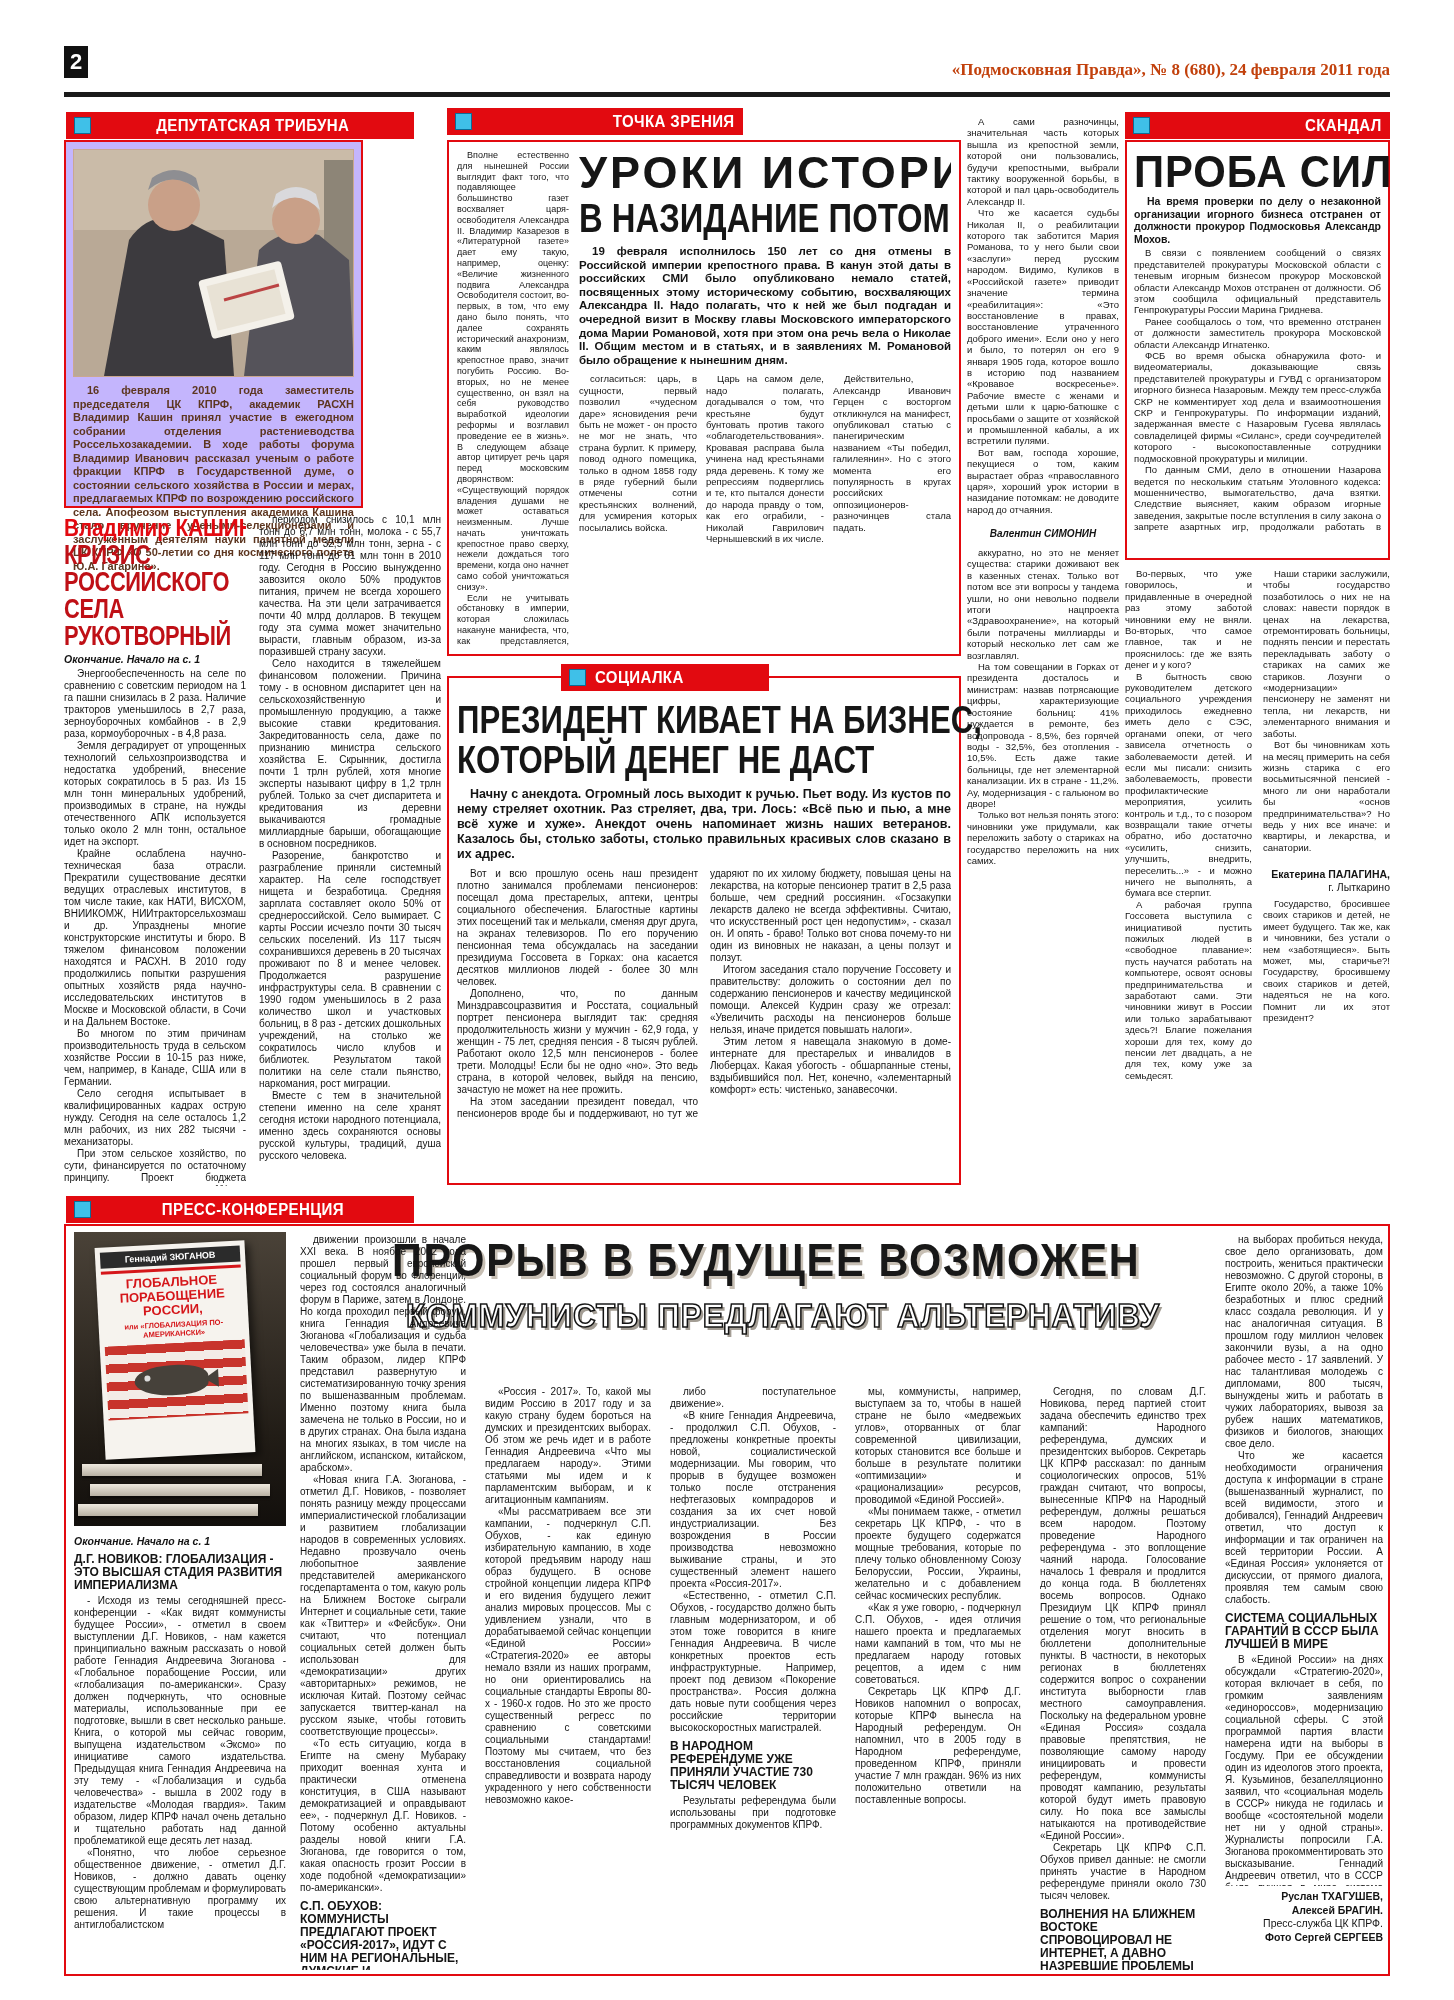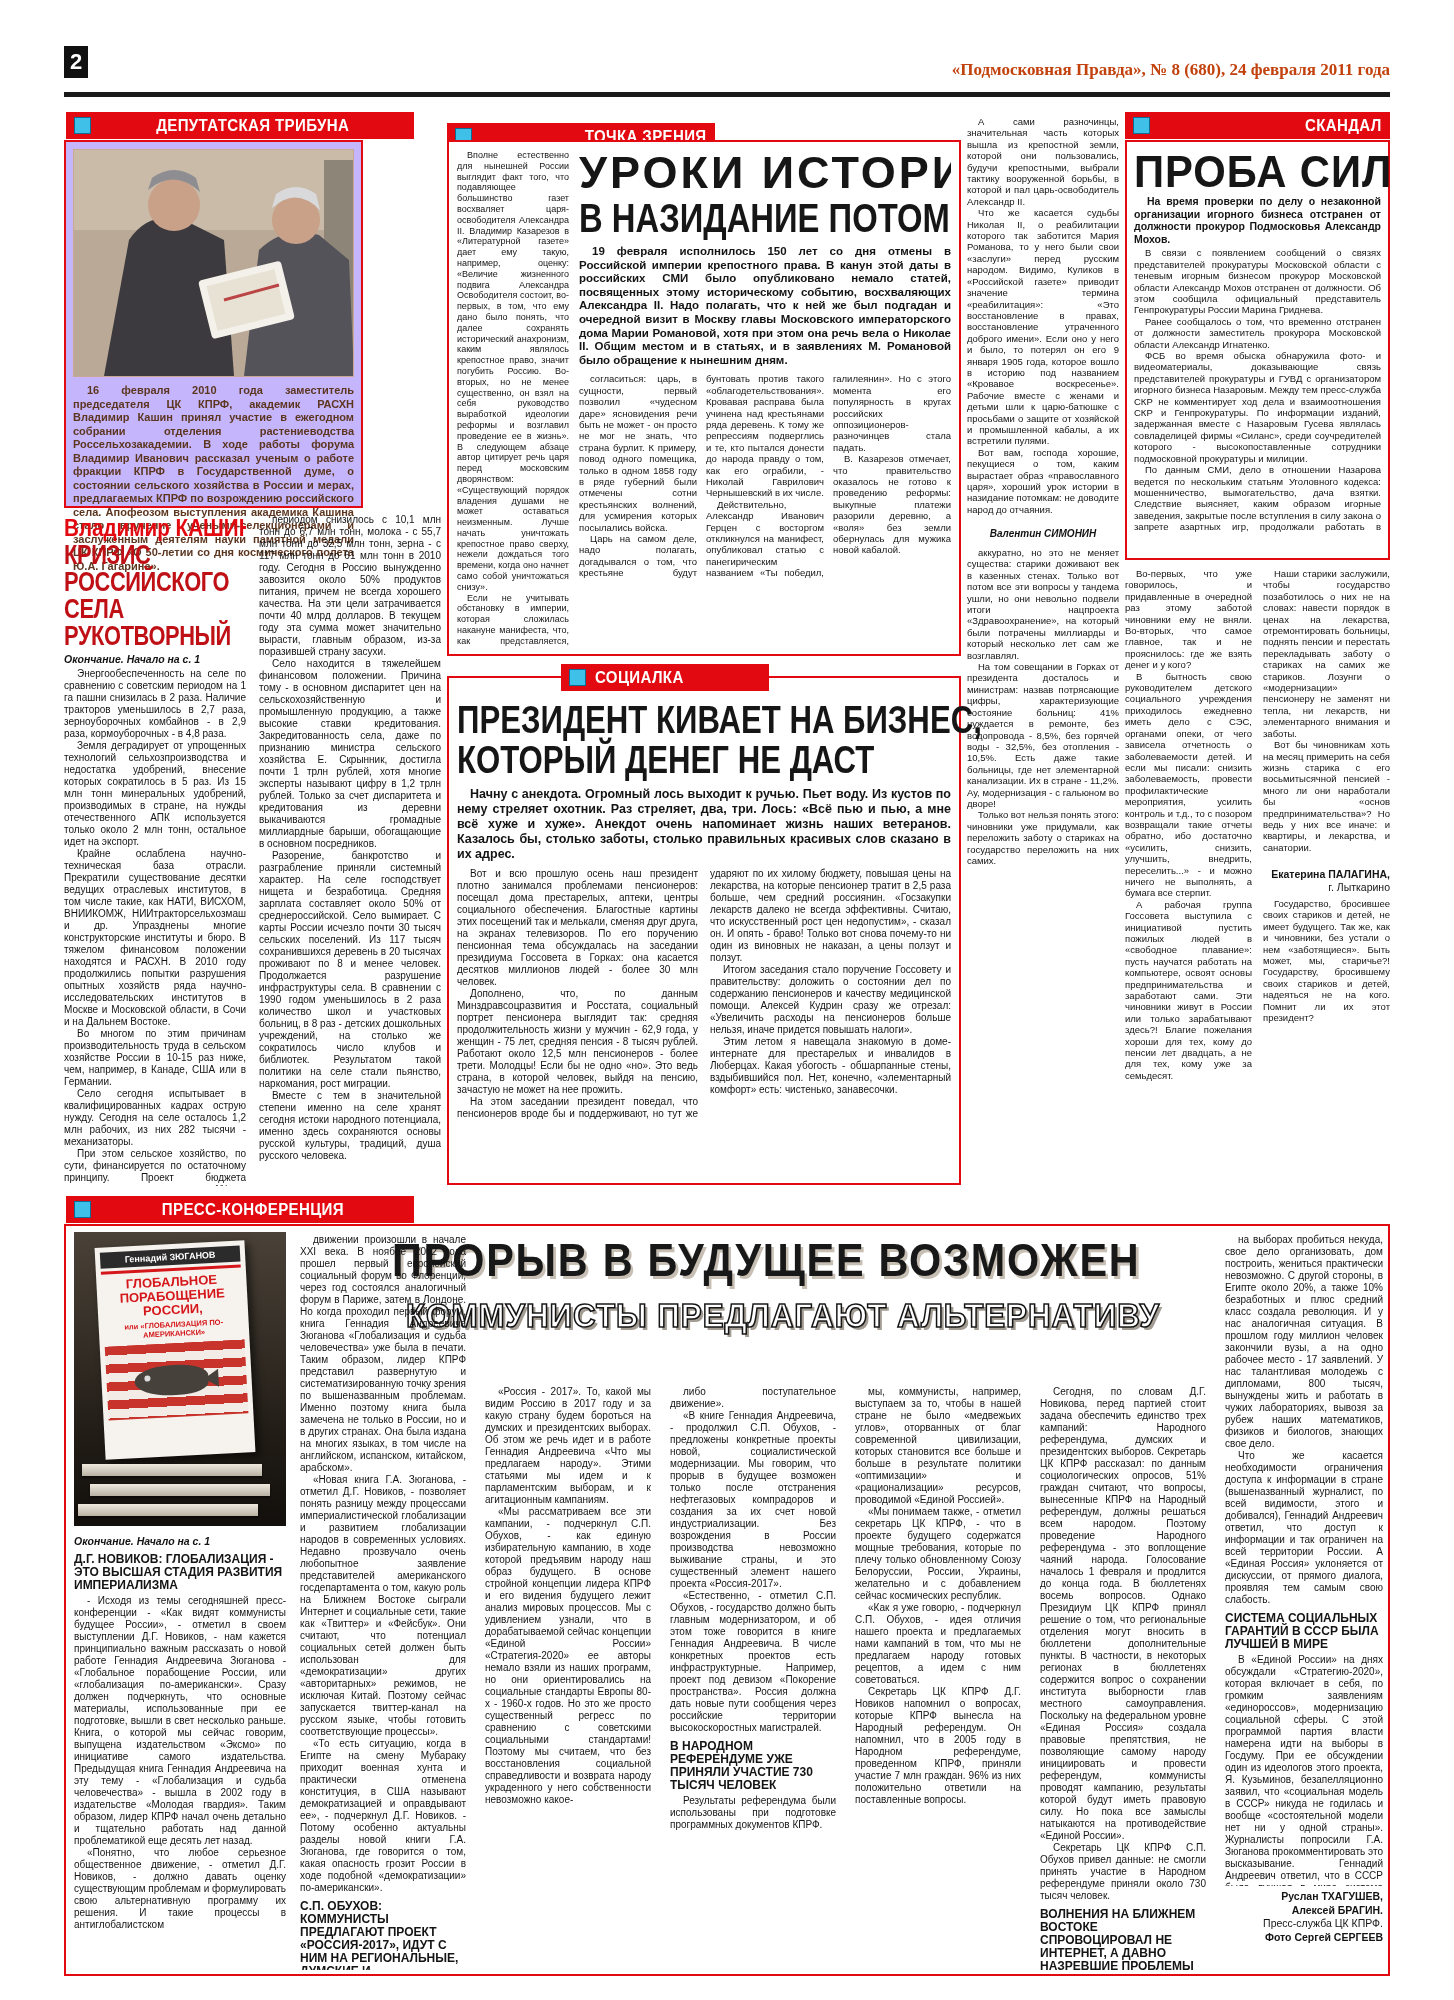--- a/index.html
+++ b/index.html
@@ -105,40 +105,39 @@
         </div>
     </div>
     <div class="clip bt" style="width:182px;height:672px;">
         <p>периодом снизилось с 10,1 млн тонн до 6,7 млн тонн, молока - с 55,7 млн тонн до 32,5 млн тонн, зерна - с 117 млн тонн до 61 млн тонн в 2010 году. Сегодня в Россию вынужденно завозится около 50% продуктов питания, причем не всегда хорошего качества. На эти цели затрачивается почти 40 млрд долларов. В текущем году эта сумма может значительно вырасти, главным образом, из-за поразившей страну засухи.</p>
         <p>Село находится в тяжелейшем финансовом положении. Причина тому - в основном диспаритет цен на сельскохозяйственную и промышленную продукцию, а также высокие ставки кредитования. Закредитованность села, даже по признанию министра сельского хозяйства Е. Скрынник, достигла почти 1 трлн рублей, хотя многие эксперты называют цифру в 1,2 трлн рублей. Только за счет диспаритета и кредитования из деревни выкачиваются громадные миллиардные барыши, обогащающие в основном посредников.</p>
         <p>Разорение, банкротство и разграбление приняли системный характер. На селе господствует нищета и безработица. Средняя зарплата составляет около 50% от среднероссийской. Село вымирает. С карты России исчезло почти 30 тысяч сельских поселений. Из 117 тысяч сохранившихся деревень в 20 тысячах проживают по 8 и менее человек. Продолжается разрушение инфраструктуры села. В сравнении с 1990 годом уменьшилось в 2 раза количество школ и участковых больниц, в 8 раз - детских дошкольных учреждений, на столько же сократилось число клубов и библиотек. Результатом такой политики на селе стали пьянство, наркомания, рост миграции.</p>
         <p>Вместе с тем в значительной степени именно на селе хранят сегодня истоки народного потенциала, именно здесь сохраняются основы русской культуры, традиций, душа русского человека.</p>
       </div>
   </div>
 
-  <div class="abs banner right" style="left:447px;top:123px;width:268px;justify-content:center;">
+  <div class="abs banner right" style="left:447px;top:108px;width:296px;justify-content:center;">
     <span class="sq"></span>
     <span class="lbl">ТОЧКА ЗРЕНИЯ</span>
   </div>
   <div class="abs rbox" style="left:447px;top:140px;width:514px;height:516px;padding:8px;display:flex;gap:10px;">
     <div class="bt9 clip" style="width:112px;flex:0 0 auto;height:496px;">
         <p>Вполне естественно для нынешней России выглядит факт того, что подавляющее большинство газет восхваляет царя-освободителя Александра II. Владимир Казарезов в «Литературной газете» дает ему такую, например, оценку: «Величие жизненного подвига Александра Освободителя состоит, во-первых, в том, что ему дано было понять, что далее сохранять исторический анахронизм, каким являлось крепостное право, значит погубить Россию. Во-вторых, но не менее существенно, он взял на себя руководство выработкой идеологии реформы и возглавил проведение ее в жизнь». В следующем абзаце автор цитирует речь царя перед московским дворянством: «Существующий порядок владения душами не может оставаться неизменным. Лучше начать уничтожать крепостное право сверху, нежели дождаться того времени, когда оно начнет само собой уничтожаться снизу».</p>
         <p>Если не учитывать обстановку в империи, которая сложилась накануне манифеста, что, как представляется, делает В. Казарезов, то можно</p>
       </div>
     <div style="flex:1;overflow:hidden;">
       <div class="blackline" style="font-size:45px;letter-spacing:3px;line-height:46px;">УРОКИ ИСТОРИИ</div>
       <div class="blackline" style="font-size:41px;line-height:44px;transform:scaleX(.8);">В НАЗИДАНИЕ ПОТОМКАМ</div>
       <div class="lead bt" style="font-size:11.5px;line-height:13.6px;margin-top:5px;">
           <p>19 февраля исполнилось 150 лет со дня отмены в Российской империи крепостного права. В канун этой даты в российских СМИ было опубликовано немало статей, посвященных этому историческому событию, восхваляющих Александра II. Надо полагать, что к ней же был подгадан и очередной визит в Москву главы Московского императорского дома Марии Романовой, хотя при этом она речь вела о Николае II. Общим местом и в статьях, и в заявлениях М. Романовой было обращение к нынешним дням.</p>
         </div>
       <div class="cols3 bt95 clip" style="margin-top:6px;height:292px;">
           <p>согласиться: царь, в сущности, первый позволил «чудесном даре» ясновидения речи быть не может - он просто не мог не знать, что страна бурлит. К примеру, повод одного помещика, только в одном 1858 году в ряде губерний были отмечены сотни крестьянских волнений, для усмирения которых посылались войска.</p>
           <p>Царь на самом деле, надо полагать, догадывался о том, что крестьяне будут бунтовать против такого «облагодетельствования». Кровавая расправа была учинена над крестьянами ряда деревень. К тому же репрессиям подверглись и те, кто пытался донести до народа правду о том, как его ограбили, - Николай Гаврилович Чернышевский в их числе.</p>
           <p>Действительно, Александр Иванович Герцен с восторгом откликнулся на манифест, опубликовал статью с панегирическим названием «Ты победил, галилеянин». Но с этого момента его популярность в кругах российских оппозиционеров-разночинцев стала падать.</p>
-          <p>В. Казарезов отмечает, что правительство оказалось не готово к проведению реформы: выкупные платежи разорили деревню, а «воля» без земли обернулась для мужика новой кабалой.</p>
         </div>
     </div>
   </div>
 
   <div class="abs" style="left:967px;top:116px;width:152px;height:1069px;">
     <div class="bt95 clip" style="height:412px;">
         <p>А сами разночинцы, значительная часть которых вышла из крепостной земли, которой они пользовались, будучи крепостными, выбрали тактику вооруженной борьбы, в которой и пал царь-освободитель Александр II.</p>
         <p>Что же касается судьбы Николая II, о реабилитации которого так заботится Мария Романова, то у него были свои «заслуги» перед русским народом. Видимо, Куликов в «Российской газете» приводит значение термина «реабилитация»: «Это восстановление в правах, восстановление утраченного доброго имени». Если оно у него и было, то потерял он его 9 января 1905 года, которое вошло в историю под названием «Кровавое воскресенье». Рабочие вместе с женами и детьми шли к царю-батюшке с просьбами о защите от хозяйской и промышленной кабалы, а их встретили пулями.</p>
         <p>Вот вам, господа хорошие, пекущиеся о том, каким вырастает образ «православного царя», хороший урок истории в назидание потомкам: не доводите народ до отчаяния.</p>
       </div>

